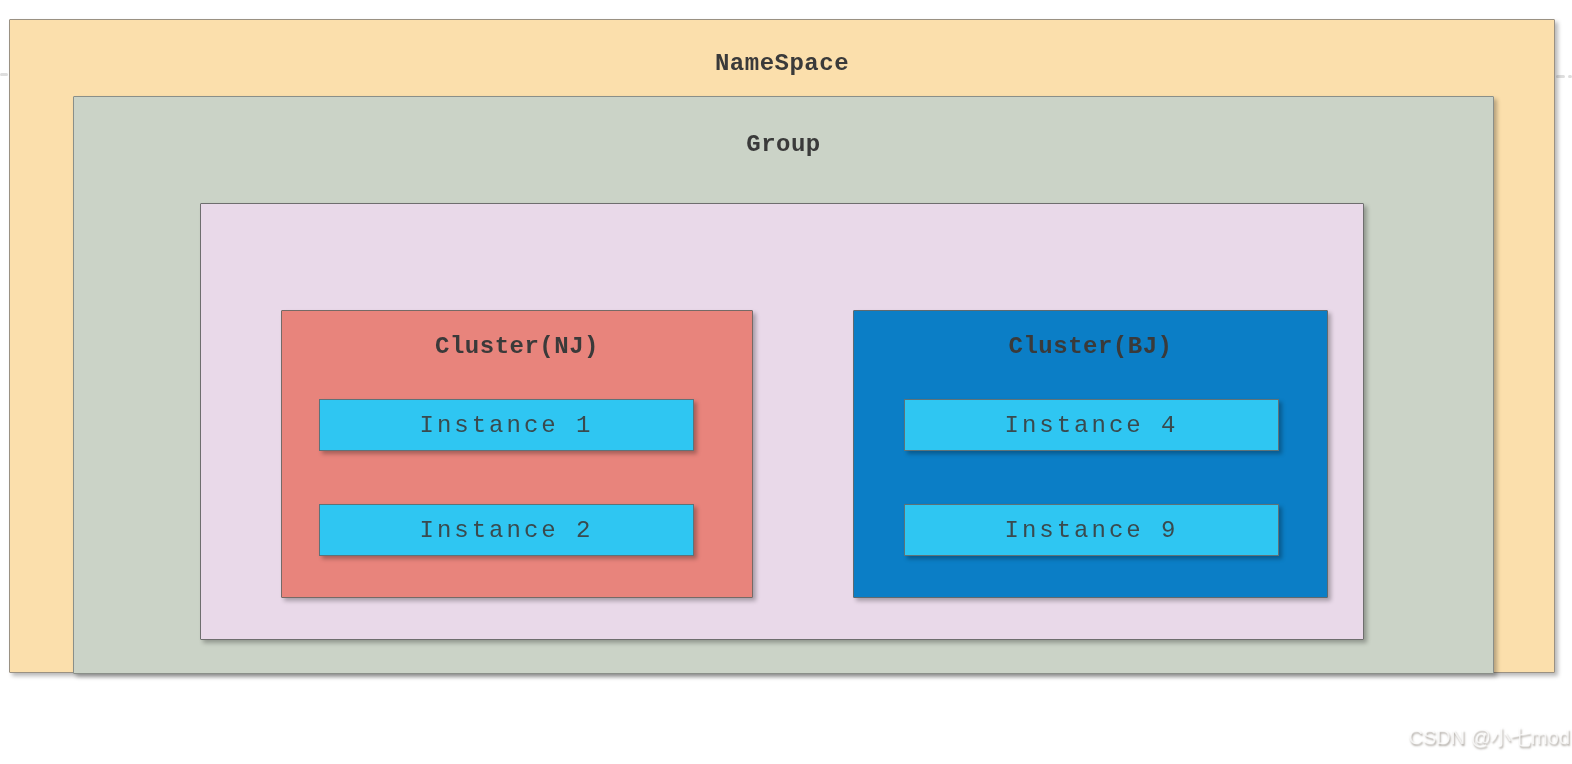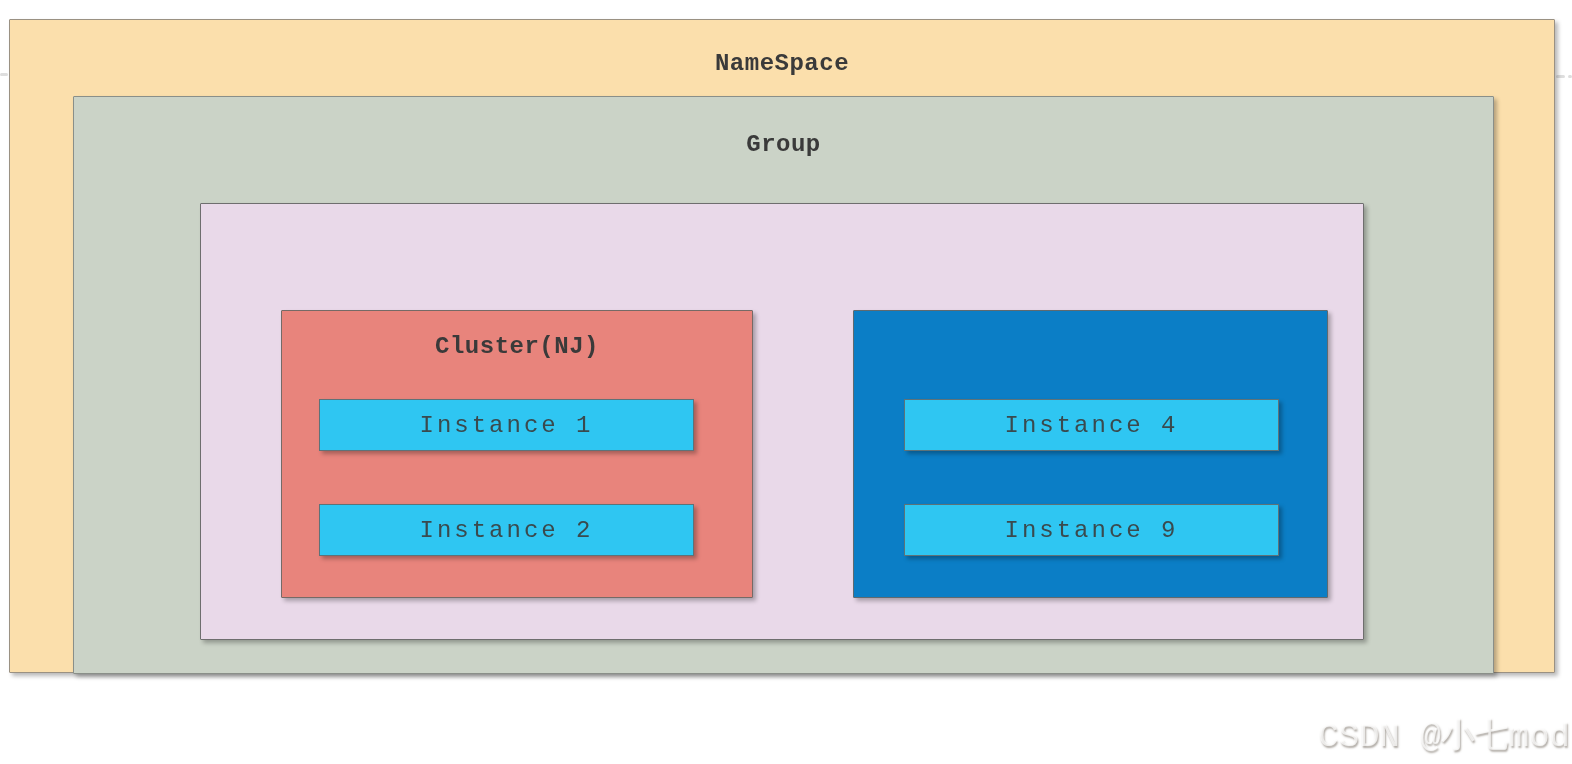--- a/index.html
+++ b/index.html
@@ -63,22 +63,22 @@
   .inst-row1 { top: 88px; }
   .inst-row2 { top: 193px; }
   .ns-title  { top: 30px; }
   .grp-title { top: 34px; }
   .svc-title { top: 32px; }
   .cl-title  { top: 22px; }
   .watermark {
     position: absolute;
     top: 719px;
     right: 2px;
-    font-family: Liberation Mono, monospace;
-    font-size: 34px;
+    font-family: Liberation Sans, sans-serif;
+    font-size: 20px;
     line-height: 36px;
     color: rgba(255,255,255,0.72);
     text-shadow: 1px 2px 2px rgba(110,100,90,0.55);
     white-space: nowrap;
     margin-left: 26px;
   }
   .page-dash {
     position: absolute;
     height: 3px;
     background: #dedede;
@@ -105,20 +105,21 @@
 
       <div class="box service">
 
         <div class="box cluster-nj">
           <div class="box-title cl-title">Cluster(NJ)</div>
           <div class="instance nj-inst inst-row1">Instance 1</div>
           <div class="instance nj-inst inst-row2">Instance 2</div>
         </div>
 
         <div class="box cluster-bj">
+          <div class="box-title cl-title">Cluster(BJ)</div>
           <div class="instance bj-inst inst-row1">Instance 4</div>
           <div class="instance bj-inst inst-row2">Instance 9</div>
         </div>
 
       </div>
     </div>
   </div>
 
   <div class="watermark">CSDN @小七mod</div>
 

